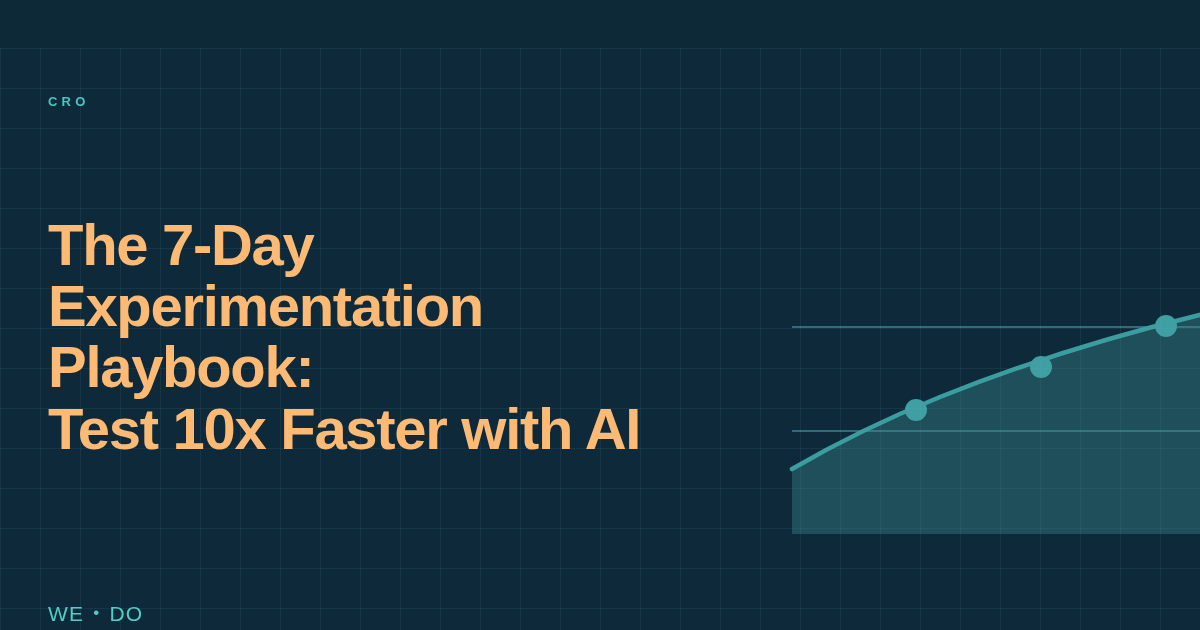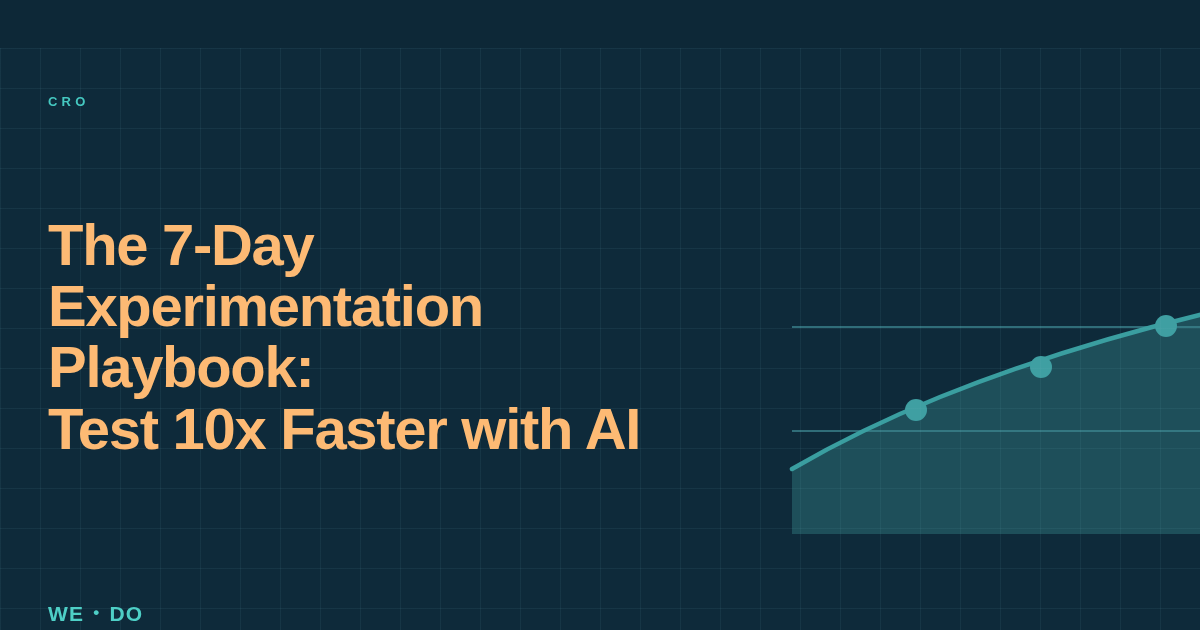--- a/index.html
+++ b/index.html
@@ -82,21 +82,21 @@
   #headline .hl-line {
     display: block;
     white-space: nowrap;
   }
 
   #brand-lockup {
     position: absolute;
     left: 48px;
     top: 555px;
     font-size: 21px;
-    font-weight: 700;
+    font-weight: 400;
     letter-spacing: 1.2px;
     color: #4ecfc6;
     line-height: 1;
     display: flex;
     align-items: center;
     gap: 9px;
   }
   #brand-lockup .brand-dot {
     font-size: 17px;
     line-height: 1;

